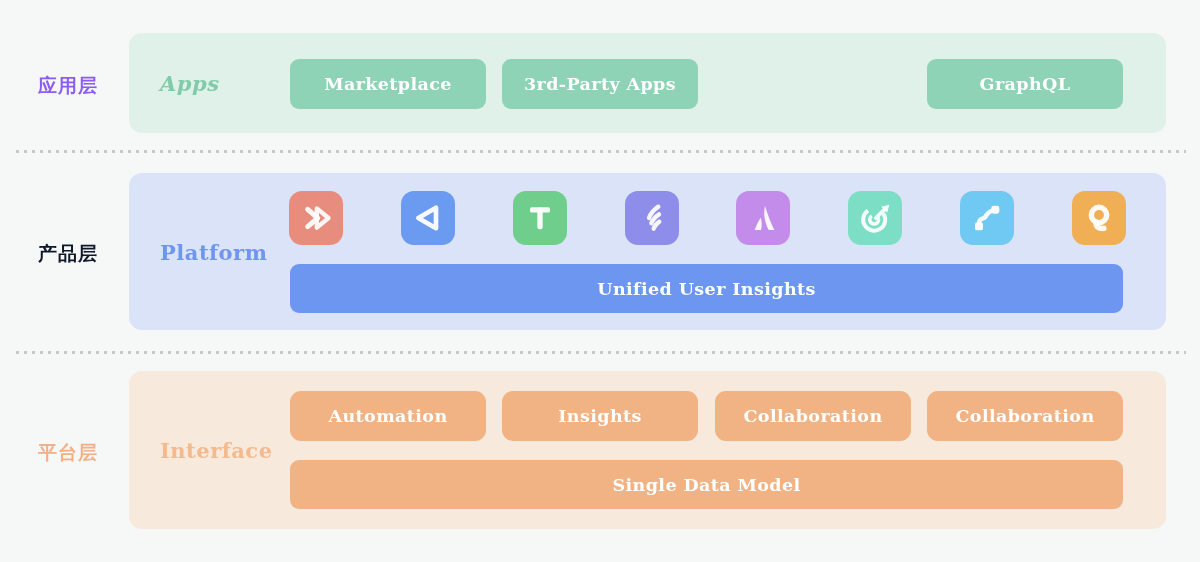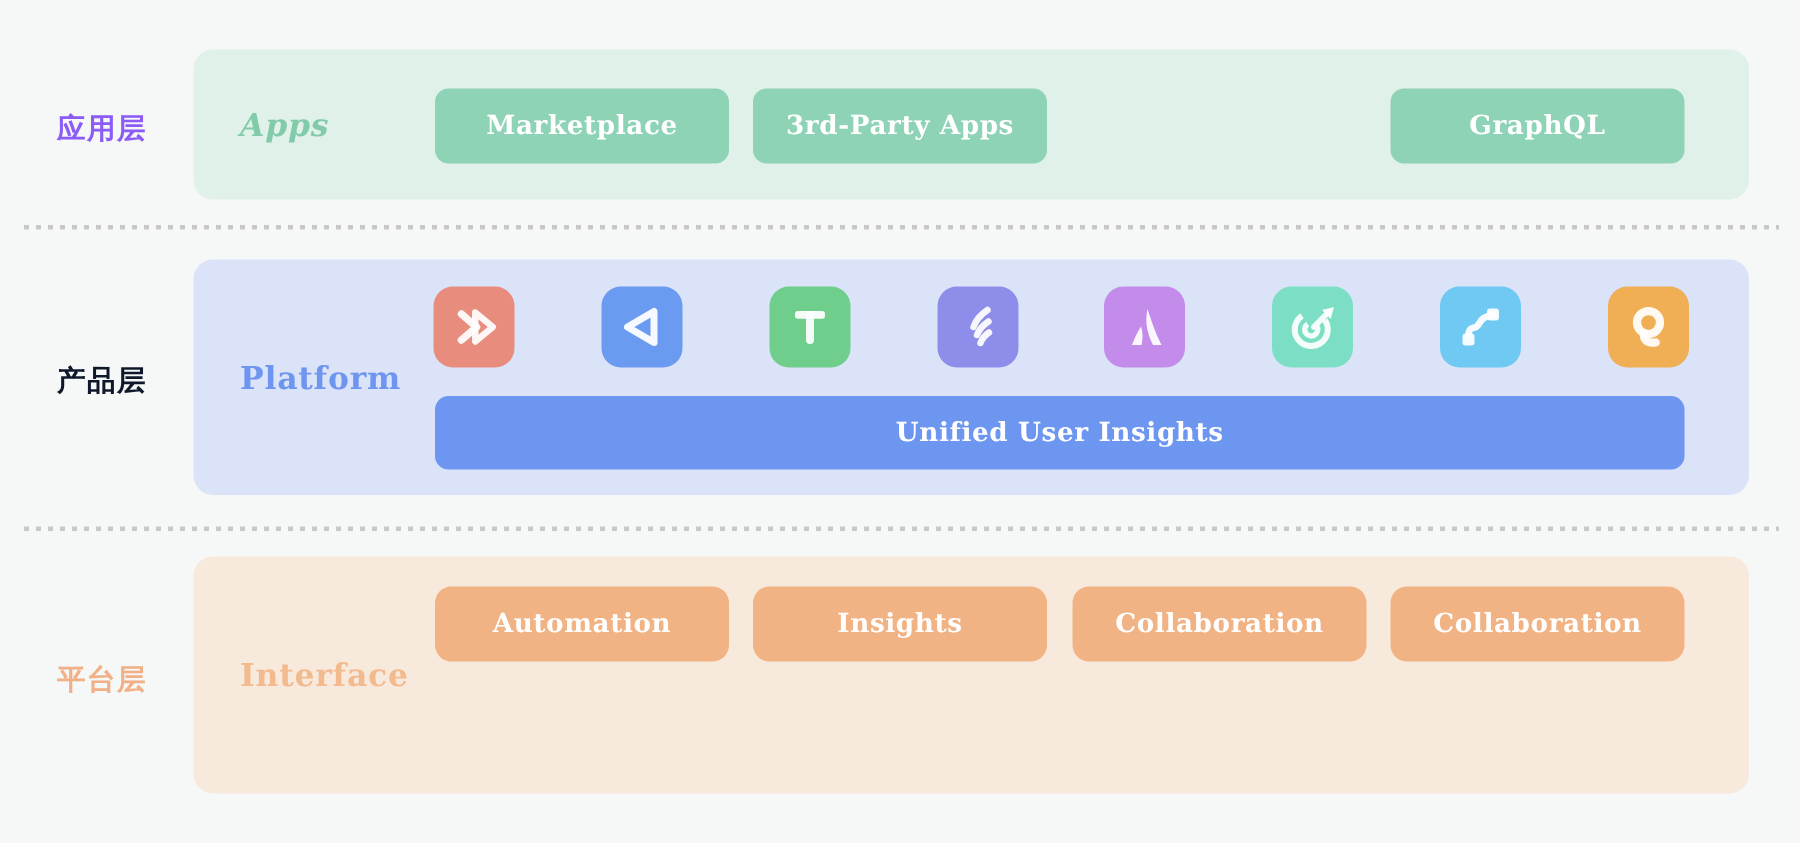--- a/index.html
+++ b/index.html
@@ -150,15 +150,16 @@
 
   <div class="dots d2"></div>
 
   <div class="side-label platform">平台层</div>
   <div class="panel platform">
     <div class="group-label">Interface</div>
     <div class="chip c0">Automation</div>
     <div class="chip c1">Insights</div>
     <div class="chip c2">Collaboration</div>
     <div class="chip c3">Collaboration</div>
+    <div class="bar">Single Data Model</div>
   </div>
 
 </div>
 
 </body></html>

